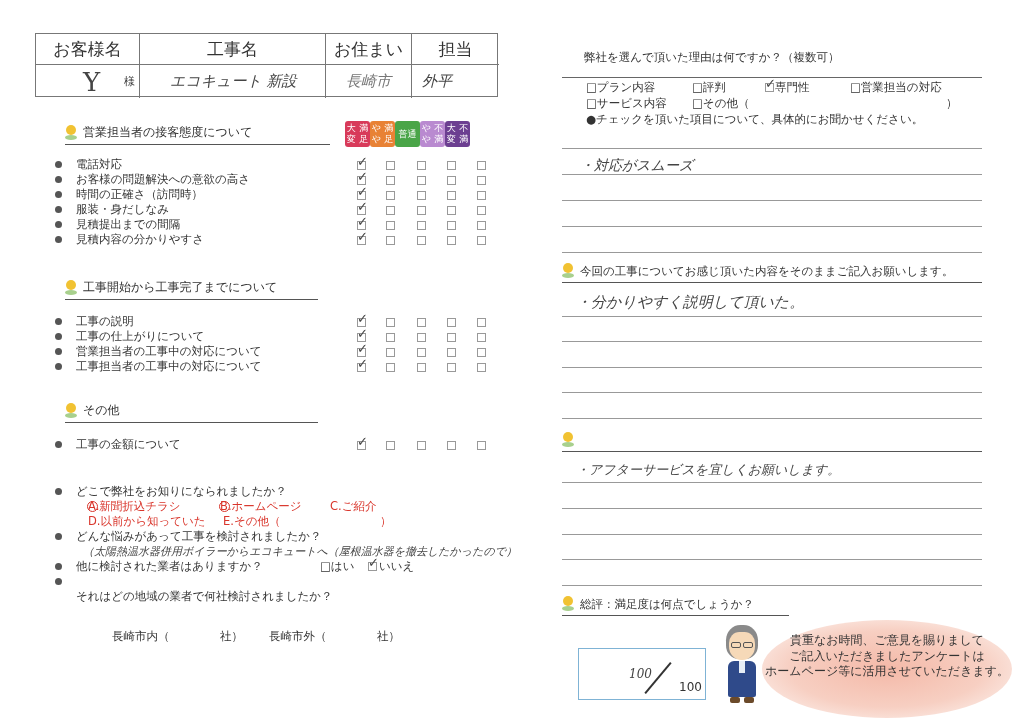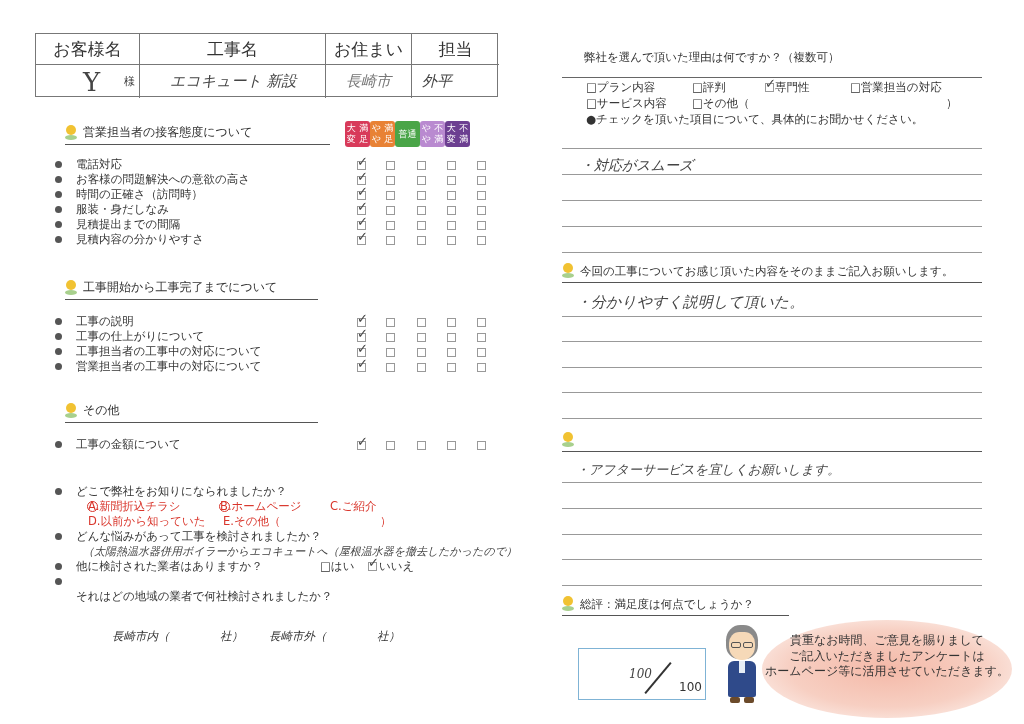--- a/index.html
+++ b/index.html
@@ -176,25 +176,25 @@
   <div class="q-item">
       <span class="bullet"></span>
       <span>工事の説明</span>
     </div>
   <div class="q-item">
       <span class="bullet"></span>
       <span>工事の仕上がりについて</span>
     </div>
   <div class="q-item">
       <span class="bullet"></span>
+      <span>営業担当者の工事中の対応について</span>
+    </div>
+  <div class="q-item">
+      <span class="bullet"></span>
       <span>工事担当者の工事中の対応について</span>
-    </div>
-  <div class="q-item">
-      <span class="bullet"></span>
-      <span>営業担当者の工事中の対応について</span>
     </div>
 </div>
 
 <div class="abs sec-title" style="left:65px;top:402px;width:253px;">
   <span class="flower"></span>
   <span>その他</span>
 </div>
 <div class="abs" style="left:55px;top:437px;">
   <div class="q-item">
       <span class="bullet"></span>
@@ -228,21 +228,21 @@
     <span style="position:absolute;left:265px;">□はい</span>
     <span style="position:absolute;left:313px;display:flex;align-items:center;">
       <span class="cb on" style="position:relative;margin-right:2px;"></span>
       <span>いいえ</span>
     </span>
   </div>
   <div class="q-item">
       <span class="bullet"></span>
     </div>
   <div style="padding-left:21px;height:15px;">それはどの地域の業者で何社検討されましたか？</div>
-  <div style="position:relative;height:40px;font-style:italic;">
+  <div style="position:relative;height:40px;">
     <span style="position:absolute;left:57px;top:25px;">長崎市内（</span>
     <span style="position:absolute;left:117px;top:25px;width:40px;height:14px;"></span>
     <span style="position:absolute;left:165px;top:25px;">社）</span>
     <span style="position:absolute;left:214px;top:25px;">長崎市外（</span>
     <span style="position:absolute;left:275px;top:25px;width:40px;height:14px;"></span>
     <span style="position:absolute;left:322px;top:25px;">社）</span>
   </div>
 </div>
 
 <div class="abs" style="left:562px;top:50px;width:420px;font-size:11.5px;color:#333;">

